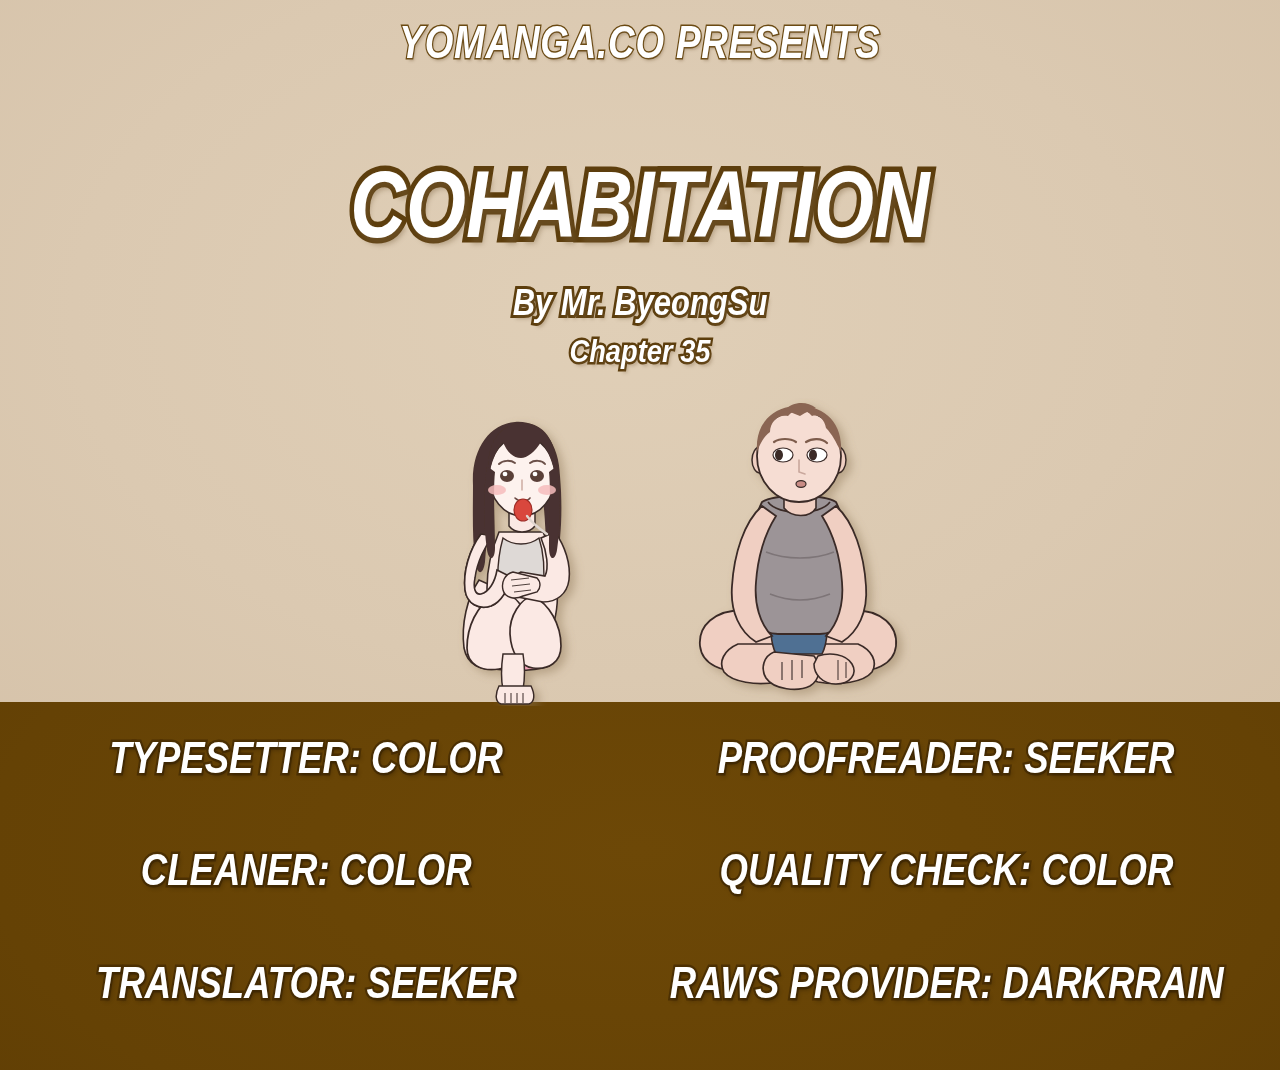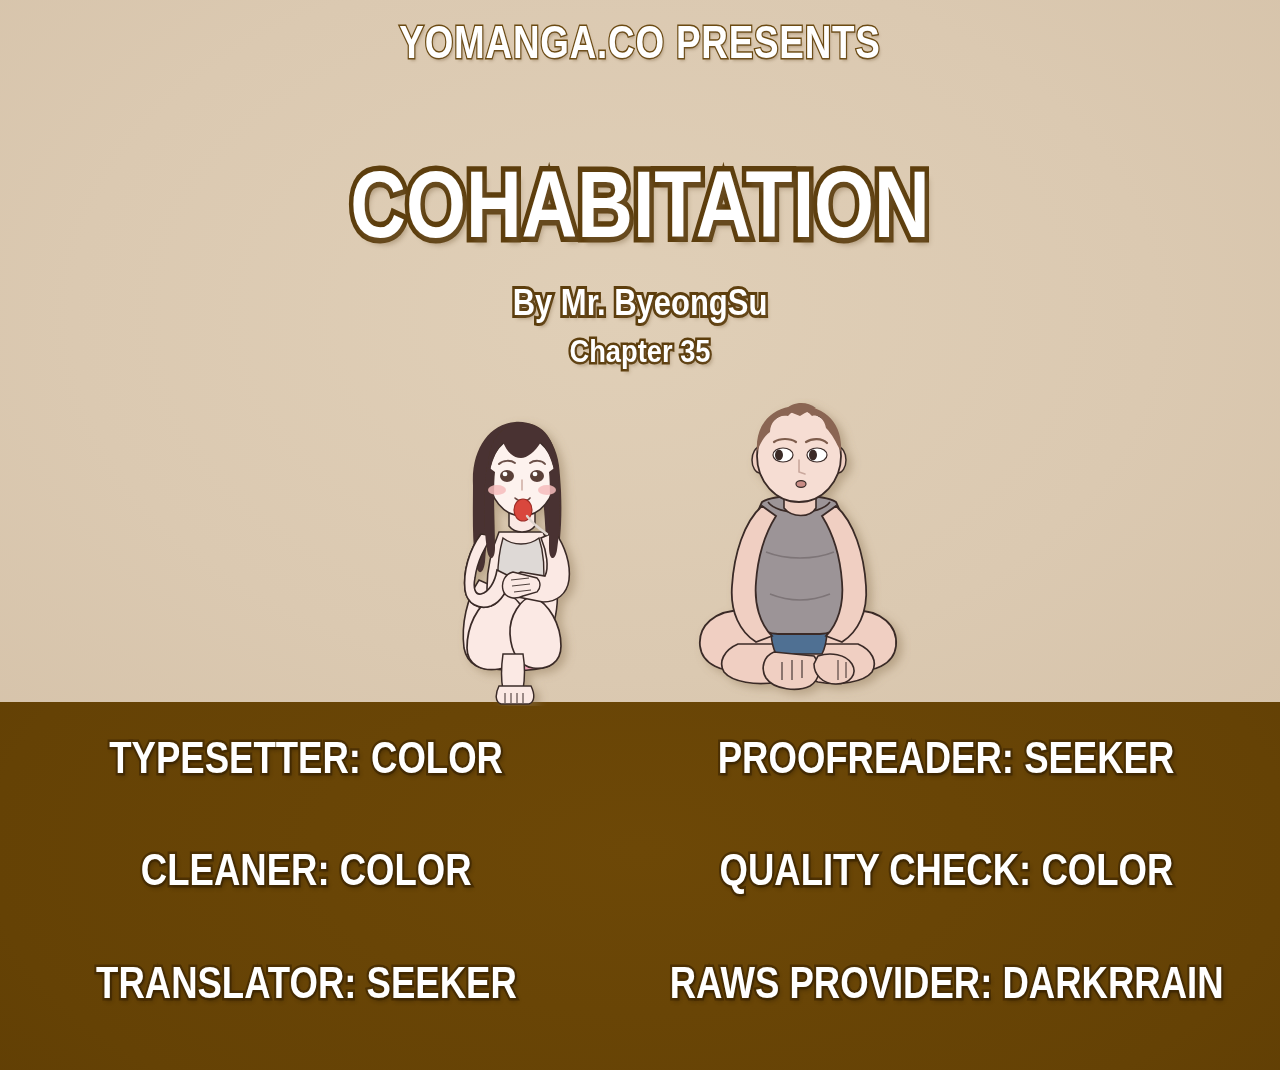--- a/index.html
+++ b/index.html
@@ -10,20 +10,21 @@
   body {
     font-family: "Liberation Sans", sans-serif;
   }
 
   .page {
     position: relative;
     width: 1280px;
     height: 1070px;
     overflow: hidden;
     background: #ec4899;
+    font-style: italic;
   }
 
   
   .top-area {
     position: absolute;
     left: 0; top: 0;
     width: 1280px;
     height: 702px;
     background: #ddcbb3;
     background-image: radial-gradient(ellipse 900px 600px at 48% 45%, #e0cfb7 0%, #dbc9b1 60%, #d6c3aa 100%);

